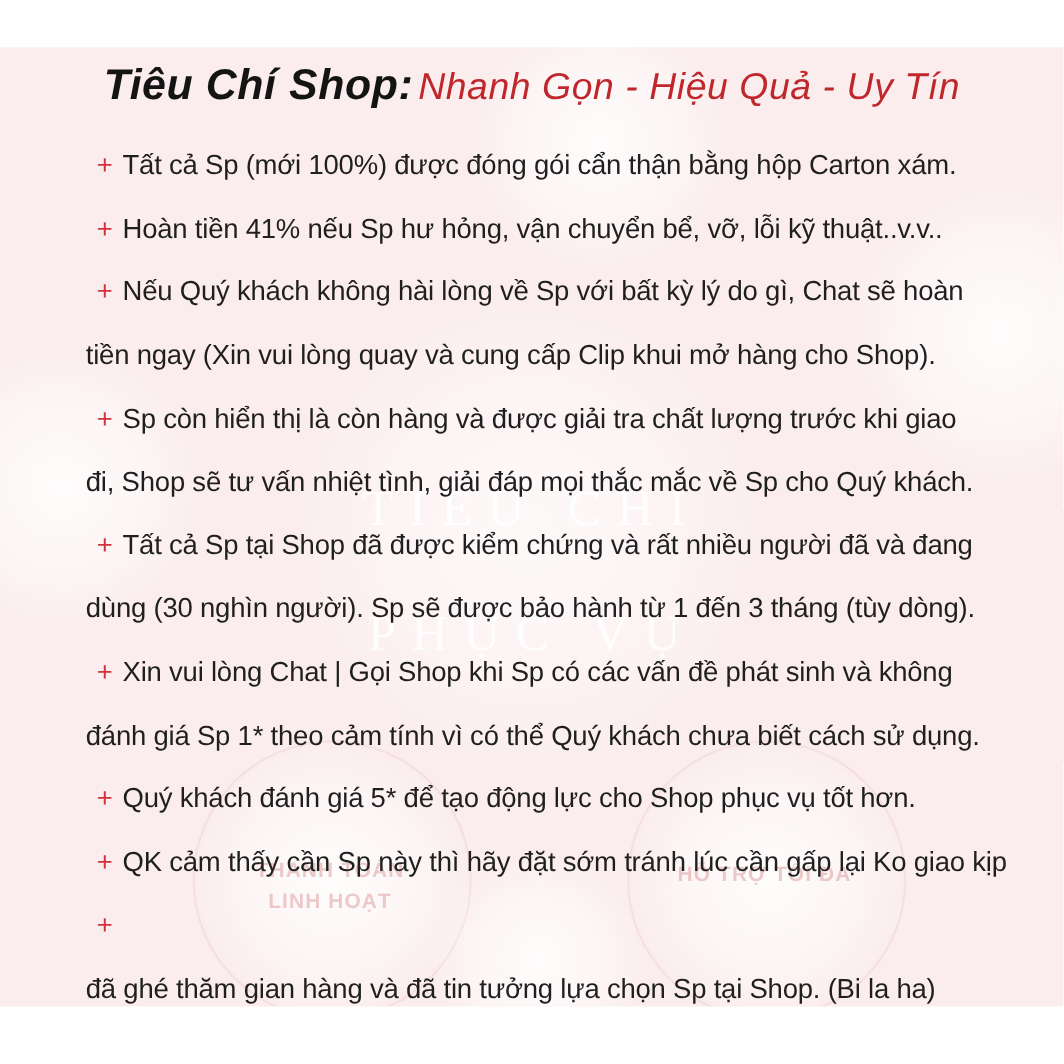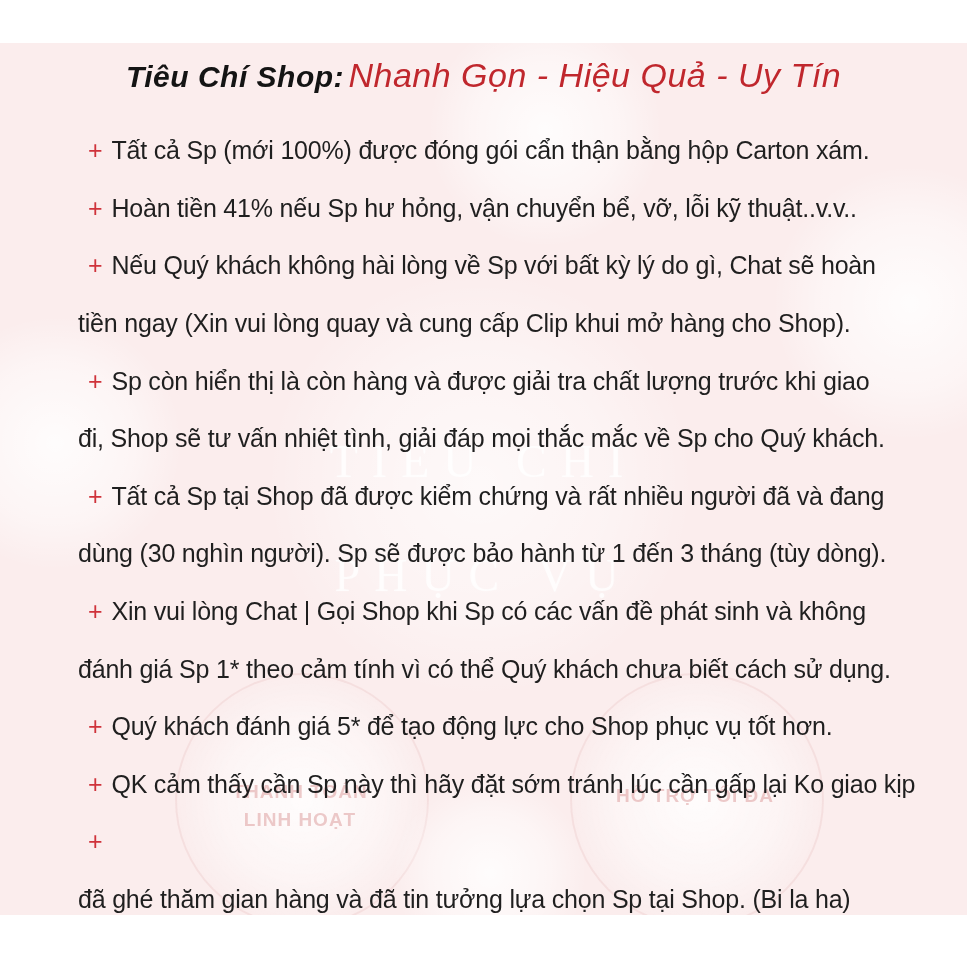--- a/index.html
+++ b/index.html
@@ -51,21 +51,21 @@
   
   .title-row {
     position: relative;
     margin-top: 13px;
     height: 48px;
     text-align: center;
     white-space: nowrap;
     z-index: 2;
   }
   .title-black {
-    font-size: 30px;
+    font-size: 39px;
     font-weight: bold;
     font-style: italic;
     color: #141414;
     letter-spacing: 0.5px;
   }
   .title-red {
     font-size: 34px;
     font-weight: normal;
     font-style: italic;
     color: #c0272d;

